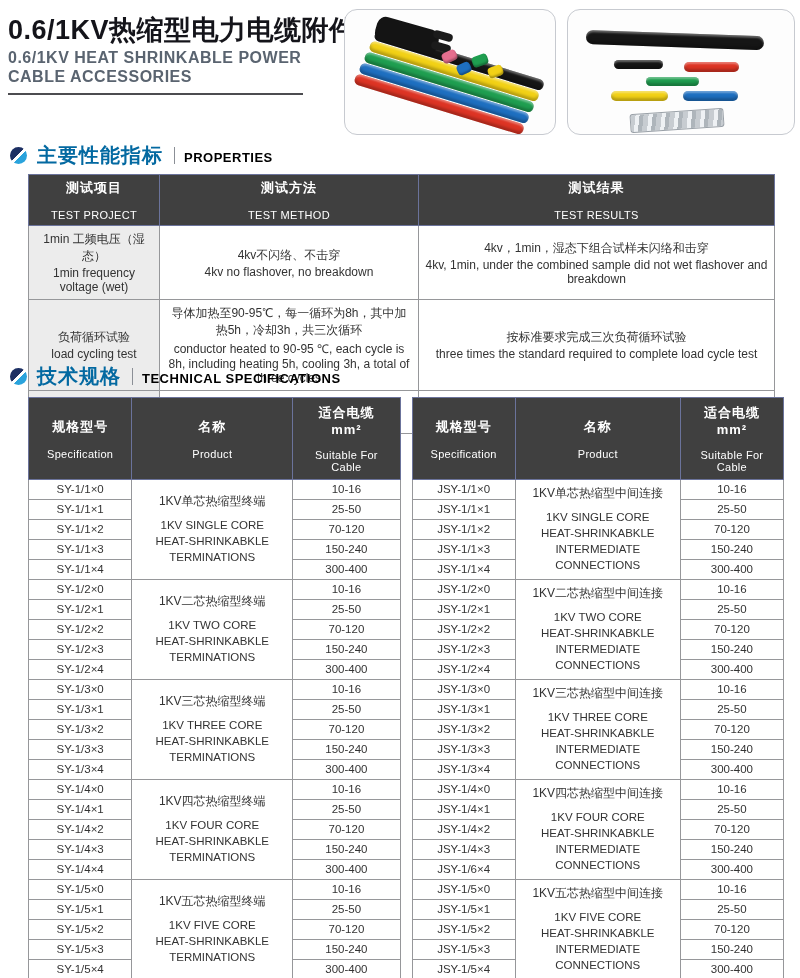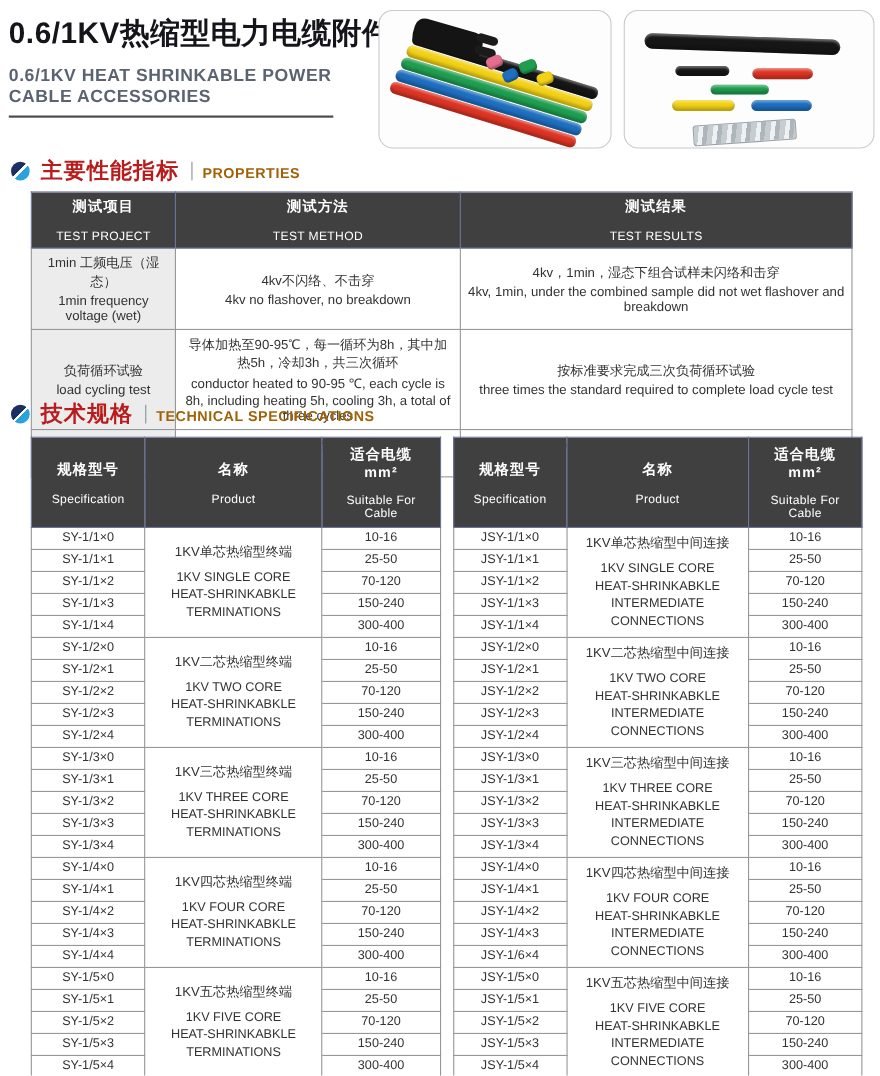--- a/index.html
+++ b/index.html
@@ -3,42 +3,42 @@
 <meta charset="utf-8">
 <style>
   * { box-sizing: border-box; margin: 0; padding: 0; }
   html, body { background: #ffffff; }
   body { width: 800px; font-family: "Liberation Sans", sans-serif; }
   .page { position: relative; width: 800px; height: 978px; background: #fff; overflow: hidden; }
 
   
   .header { position: absolute; left: 8px; top: 12px; width: 320px; }
   .title-zh { font-size: 27px; font-weight: bold; color: #14141a; letter-spacing: 0.5px; white-space: nowrap; }
-  .title-en { margin-top: 12px; font-size: 16px; font-weight: bold; color: #5a6470; line-height: 1.2; letter-spacing: 0.5px; }
+  .title-en { margin-top: 0; font-size: 16px; font-weight: bold; color: #5a6470; line-height: 1.2; letter-spacing: 0.5px; }
   .title-rule { margin-top: 7px; width: 295px; border-bottom: 2px solid #4c4c50; }
 
   
   .panel { position: absolute; top: 9px; height: 126px; background: #fdfdfd; border: 1px solid #c7cad0; border-radius: 13px; overflow: hidden; }
   .panel-left  { left: 344px; width: 212px; }
   .panel-right { left: 567px; width: 228px; }
   .tube { position: absolute; border-radius: 5px; height: 11px; transform-origin: left center; box-shadow: inset 0 -3px 3px rgba(0,0,0,.25), inset 0 2px 2px rgba(255,255,255,.35); }
   .diag { width: 176px; transform: rotate(17deg); }
   .boot { position: absolute; left: 30px; top: 13px; width: 64px; height: 25px; background: #141414; border-radius: 9px; transform: rotate(16deg); }
   .finger { position: absolute; width: 20px; height: 8px; background: #1b1b1b; border-radius: 4px; transform: rotate(16deg); }
   .ring { position: absolute; height: 11px; border-radius: 4px; box-shadow: inset 0 -2px 2px rgba(0,0,0,.3); }
   .foil { position: absolute; left: 62px; top: 101px; width: 94px; height: 19px; border-radius: 3px; transform: rotate(-4deg);
           background: repeating-linear-gradient(100deg, #c7ccd1 0 5px, #eef1f4 5px 9px, #aeb5bb 9px 13px); border: 1px solid #9aa1a8; }
 
   
   .section-title { position: absolute; left: 10px; display: flex; align-items: center; }
   .bullet { width: 17px; height: 17px; border-radius: 50%; margin-right: 10px; flex: none;
             background: linear-gradient(135deg, #1c2f63 0 46%, #ffffff 46% 56%, #2aa3dc 56% 100%); }
-  .sec-zh { font-size: 20px; font-weight: bold; color: #b91c1c; letter-spacing: 1px; }
+  .sec-zh { font-size: 20px; font-weight: bold; color: #0369a1; letter-spacing: 1px; }
   .sec-sep { width: 1px; height: 17px; background: #8b8f96; margin: 0 9px 0 11px; }
-  .sec-en { font-size: 13px; font-weight: bold; color: #a16207; letter-spacing: 0.5px; padding-top: 3px; }
+  .sec-en { font-size: 13px; font-weight: bold; color: #000000; letter-spacing: 0.5px; padding-top: 3px; }
 
   
   table { border-collapse: collapse; table-layout: fixed; }
   th, td { border: 1px solid #96979a; text-align: center; vertical-align: middle; }
   thead th { background: #404040; color: #ffffff; border-color: #6b739b; }
   .hzh { font-size: 13px; font-weight: bold; letter-spacing: 1px; }
   .hen { font-size: 11px; font-weight: normal; margin-top: 12px; letter-spacing: 0.3px; }
 
   
   .props { position: absolute; left: 28px; top: 174px; width: 747px; }

